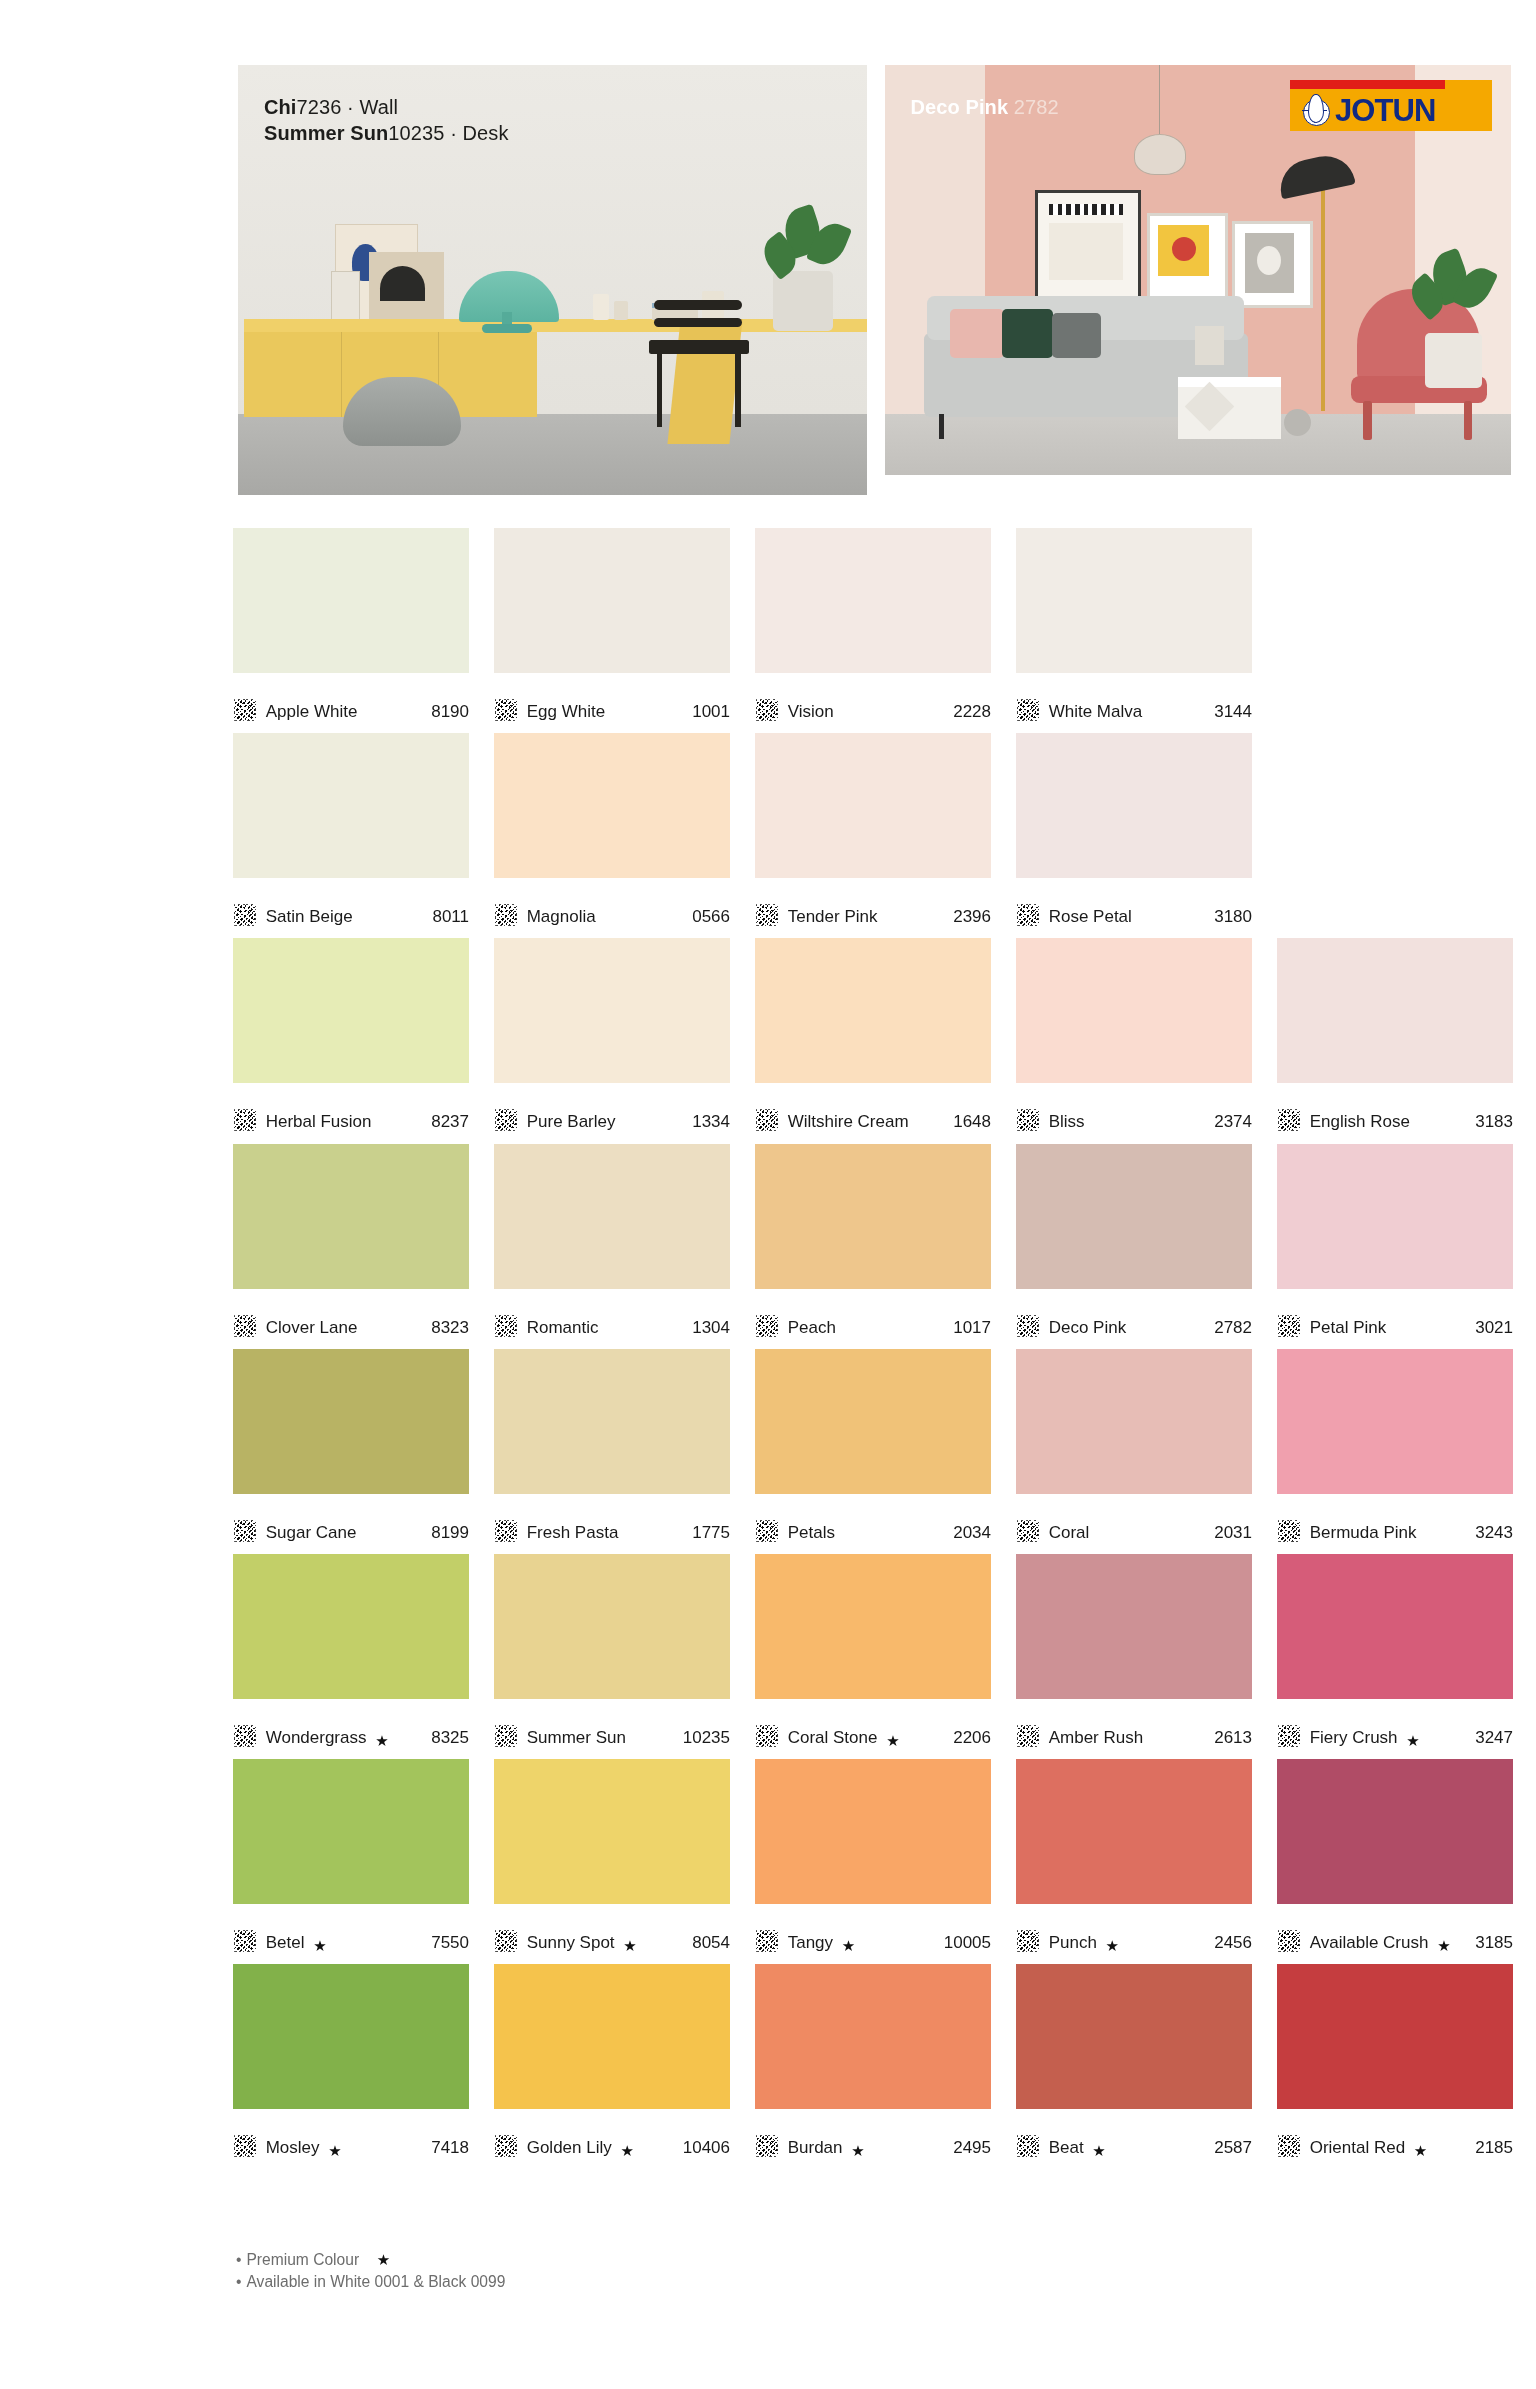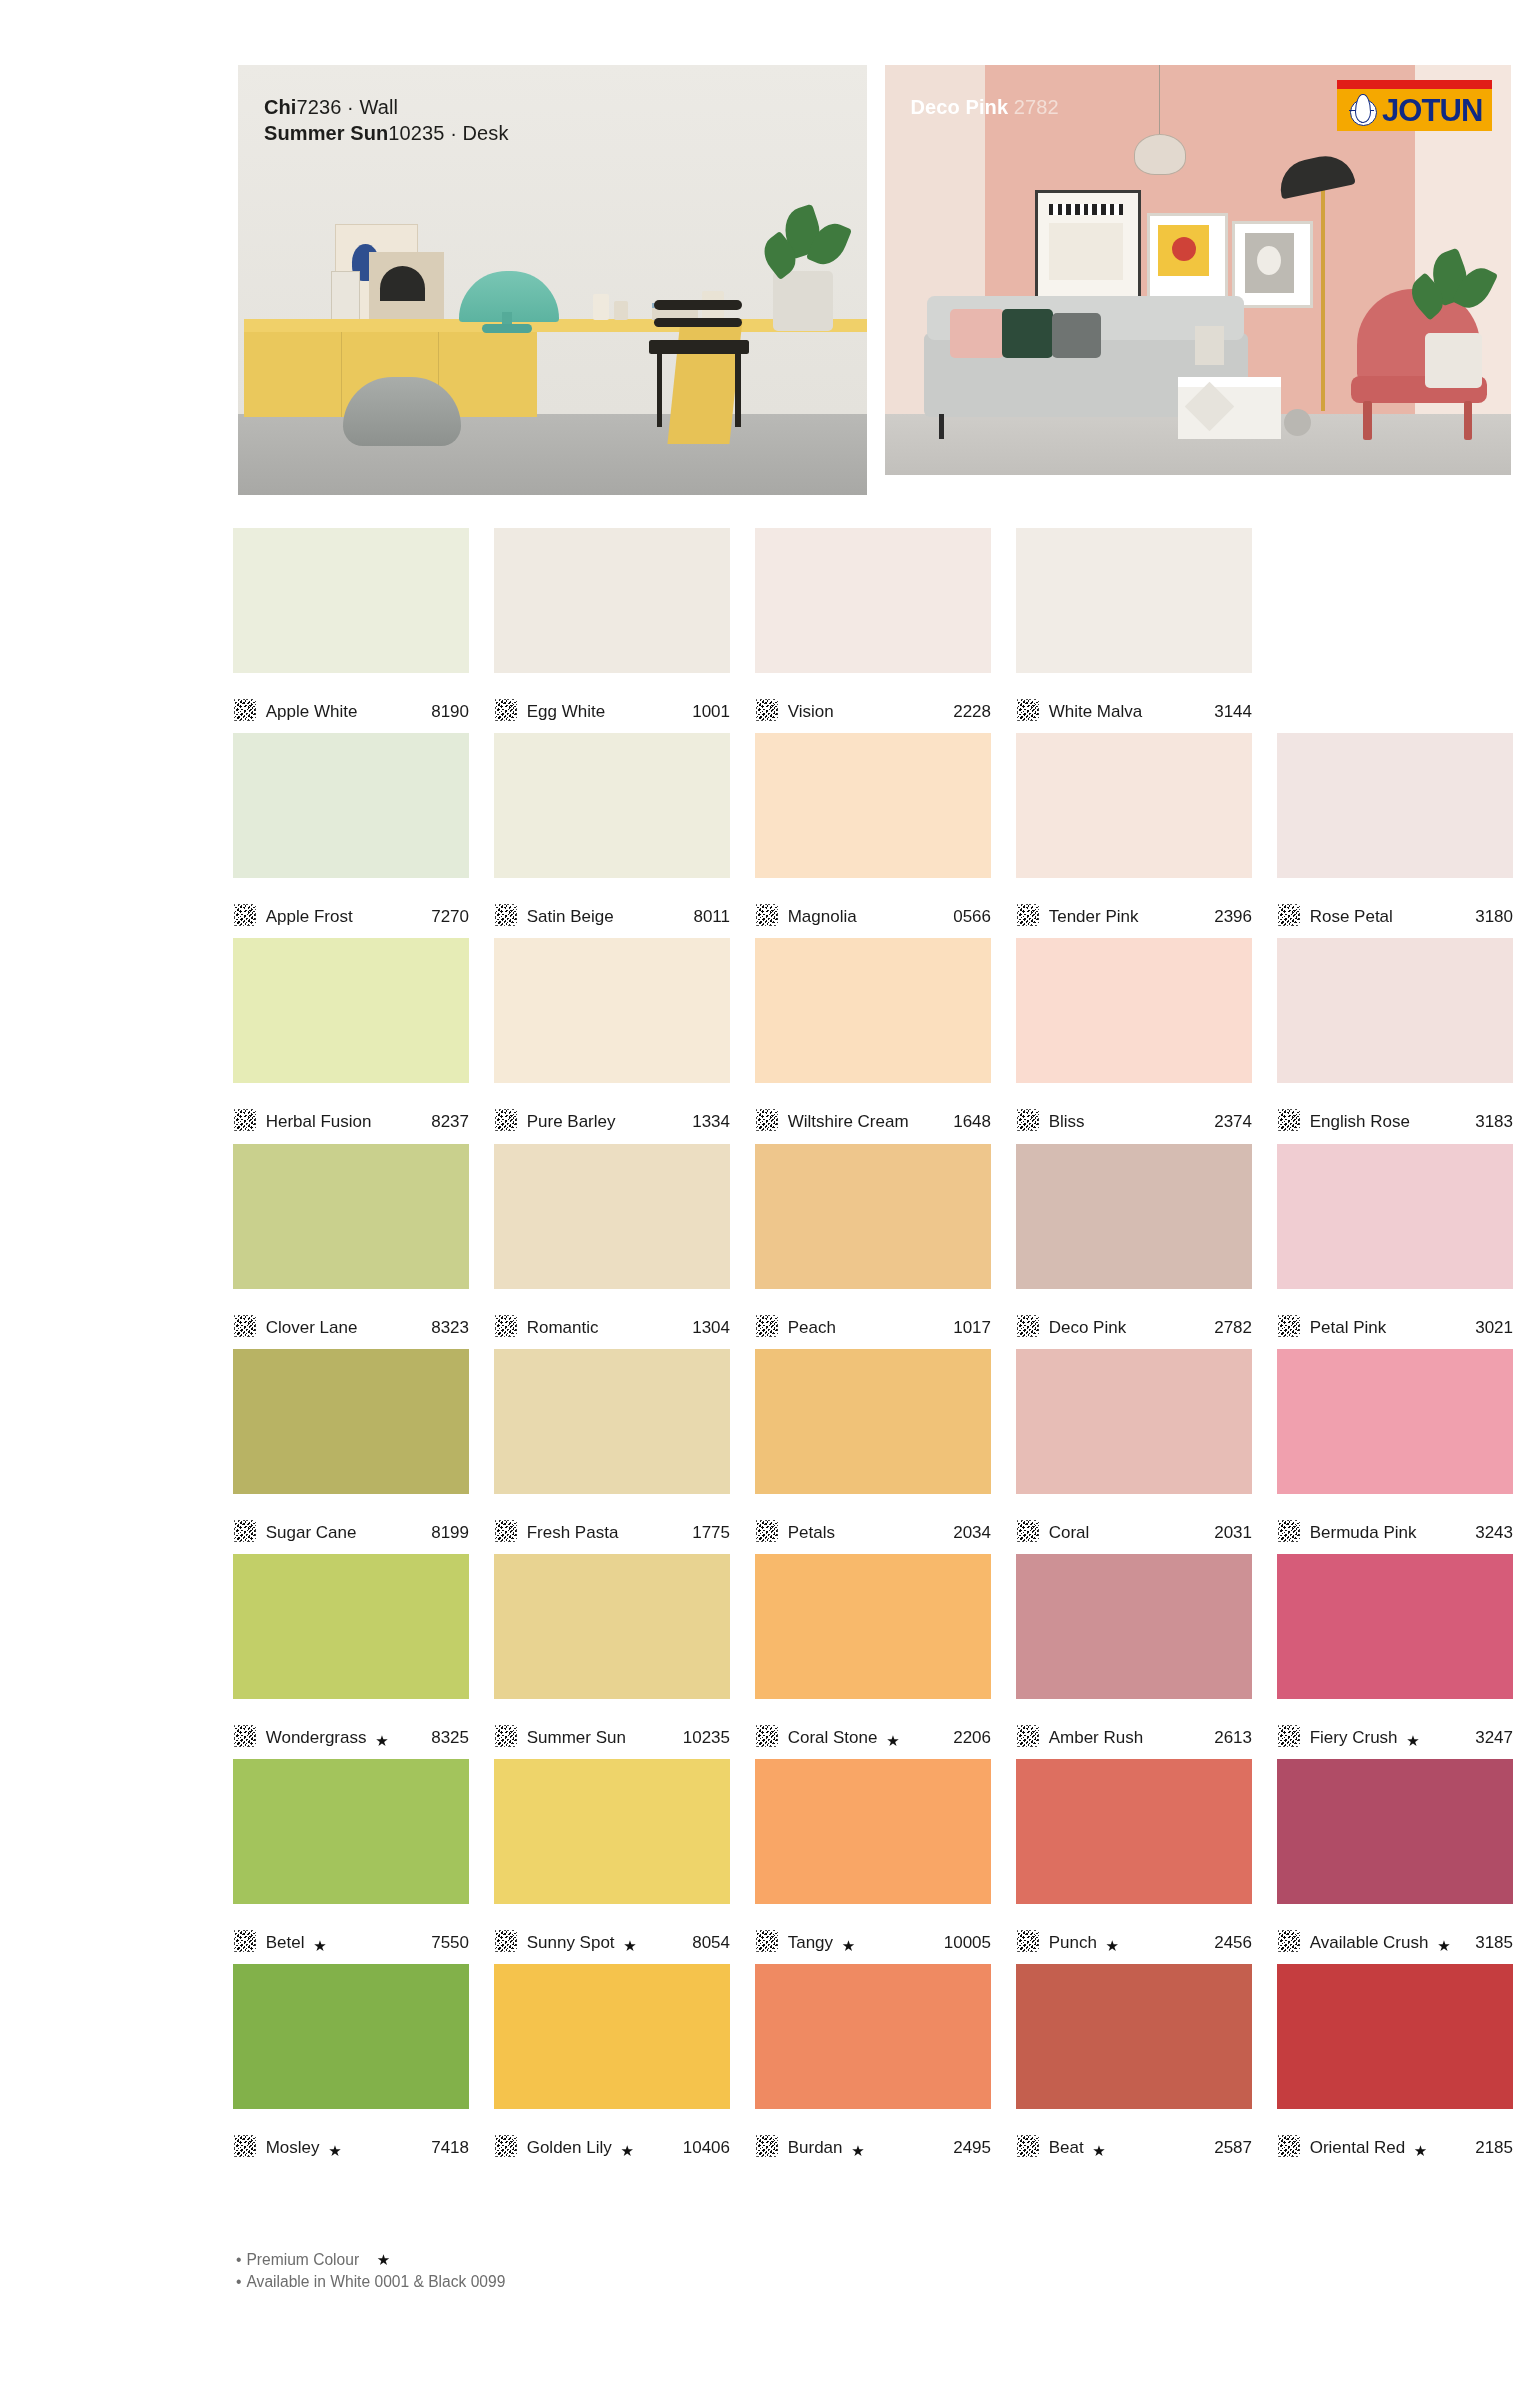--- a/index.html
+++ b/index.html
@@ -74,21 +74,21 @@
   .r-chair .lg{position:absolute;width:8.7px;height:39px;background:#b8554f;top:112px;border-radius:2.5px;}
   .r-lampA{position:absolute;left:393px;top:93px;width:75px;height:34px;background:#2e2e2c;border-radius:37px 37px 5px 5px;transform:rotate(-12deg);}
   .r-lampstem{position:absolute;left:436px;top:122px;width:4.4px;height:224px;background:#d2a23c;}
   .r-frame{position:absolute;background:#f7f4ee;border:3.1px solid #3b3b39;}
   .r-frameW{position:absolute;background:#ffffff;border:3.1px solid #d9d5cd;}
   .r-plantpot{position:absolute;left:540px;top:268px;width:57px;height:55px;border-radius:5px;background:#ebe7e0;}
   .r-pend{position:absolute;left:249px;top:69px;width:50px;height:39px;border-radius:50% 50% 40% 40%;background:#e2d9cf;border:1.9px solid #b9ada0;}
   .r-cord{position:absolute;left:274px;top:0;width:1.9px;height:70px;background:#a89c90;}
 
   
-  .logo{position:absolute;right:45px;top:80px;width:155px;height:51px;background:#f5a800;box-shadow:0 0 0 0 #fff;}
+  .logo{position:absolute;right:45px;top:80px;width:155px;height:51px;background:#f5a800;box-shadow:0 0 0 0 #fff;padding-left:47px;}
   .logo .stripe{position:absolute;left:0;top:0;width:155px;height:8.7px;background:#e11d18;}
   .logo .word{position:absolute;left:45px;top:10.6px;font-size:31px;font-weight:700;color:#102a83;letter-spacing:-0.9px;line-height:40px;font-family:"Liberation Sans",sans-serif;}
   .logo .emb{position:absolute;left:10px;top:13.7px;width:30px;height:32px;}
   .logo .emb .globe{position:absolute;left:2.5px;top:5px;width:25px;height:25px;border-radius:50%;background:#fff;border:1.9px solid #102a83;}
   .logo .emb .globe:before{content:"";position:absolute;left:10.6px;top:-1.9px;width:1.2px;height:25px;background:#102a83;}
   .logo .emb .globe:after{content:"";position:absolute;left:-1.9px;top:10.6px;width:25px;height:1.2px;background:#102a83;}
   .logo .emb .drop{position:absolute;left:8px;top:0;width:13.7px;height:27.4px;border-radius:50% 50% 50% 50%/62% 62% 38% 38%;background:#fff;border:1.9px solid #102a83;}
 
   
   .grid{position:absolute;left:233px;top:528px;width:1278px;}
@@ -283,30 +283,20 @@
               <span></span>
             </span>
           <span class="nm">White Malva</span>
           <span class="code">3144</span>
         </div>
       </div>
     </div>
 
     <div class="row">
       <div class="cell">
-        <div class="chip" style="background:#e3ebd9"></div>
-        <div class="meta">
-          <span class="qr">
-              <span></span>
-            </span>
-          <span class="nm">Apple Frost</span>
-          <span class="code">7270</span>
-        </div>
-      </div>
-      <div class="cell">
         <div class="chip" style="background:#eeeddd"></div>
         <div class="meta">
           <span class="qr">
               <span></span>
             </span>
           <span class="nm">Satin Beige</span>
           <span class="code">8011</span>
         </div>
       </div>
       <div class="cell">

